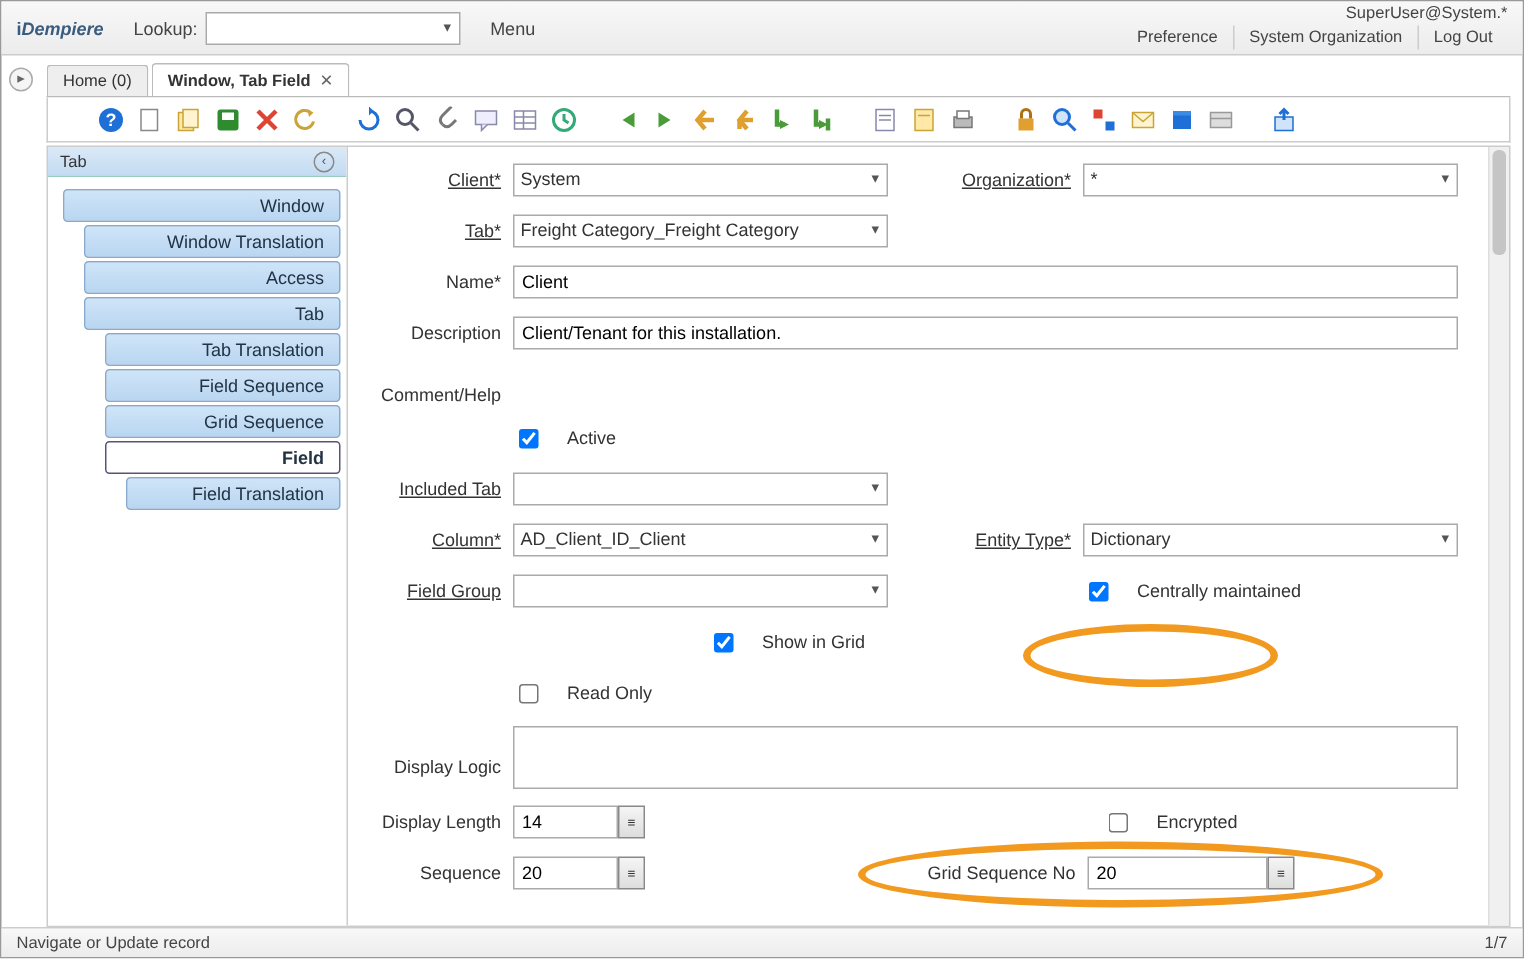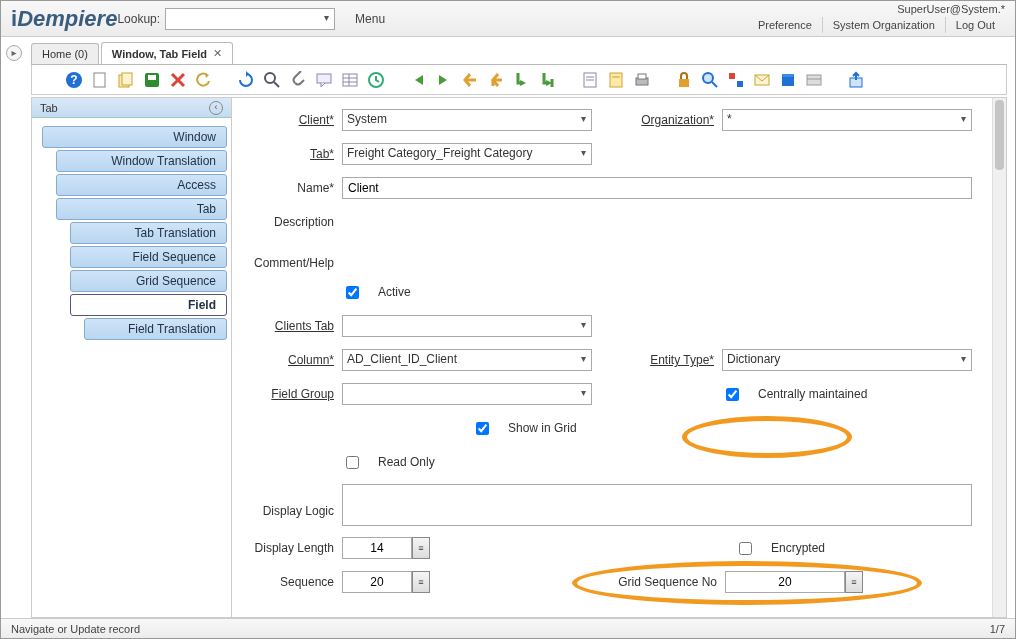--- a/index.html
+++ b/index.html
@@ -1,21 +1,21 @@
 <!DOCTYPE html>
 <html><head>
 <meta charset="utf-8">
 <style>
   * { box-sizing: border-box; font-family: Arial, Helvetica, sans-serif; }
   html, body { margin:0; padding:0; width:1016px; height:639px; background:#fff; color:#333; font-size:12px; overflow:hidden; }
   .root { width:1016px; height:639px; border:1px solid #999; position:relative; background:#fff; }
 
   
   .header { height:36px; background:linear-gradient(#f8f8f8,#ececec); border-bottom:1px solid #ccc; display:flex; align-items:center; padding:0 10px; position:relative; }
-  .logo { font-size:22px; font-weight:bold; color:#3a5c7e; font-style:italic; }
+  .logo { font-size:12px; font-weight:bold; color:#3a5c7e; font-style:italic; margin-right:20px; }
   .logo span.iball { font-style:normal; }
   .lookup-label { color:#444; font-size:12px; margin-right:5px; }
   .lookup-input { width:170px; height:20px; border:1px solid #aaa; background:#fff; }
   .menu-link { margin-left:20px; color:#444; font-size:12px; cursor:pointer; }
   .header-right { position:absolute; right:10px; top:2px; text-align:right; font-size:11px; }
   .header-right .user-line { color:#444; margin-bottom:2px; }
   .header-right .links { display:flex; gap:0; }
   .header-right .links span { border-left:1px solid #ccc; padding:2px 10px; cursor:pointer; color:#444; }
   .header-right .links span:first-child { border-left:none; }
 
@@ -50,21 +50,21 @@
   .form-wrap { flex:1; position:relative; overflow:auto; }
   .form { padding:10px 14px 120px 14px; }
   .row { display:flex; align-items:center; margin-bottom:10px; min-height:24px; }
   .lbl { width:96px; text-align:right; padding-right:8px; font-size:12px; color:#333; }
   .lbl.link { text-decoration:underline; cursor:pointer; }
   .sel { height:22px; border:1px solid #aaa; background:#fff; padding:2px 4px; font-size:12px; position:relative; }
   .sel::after { content:"▾"; position:absolute; right:5px; top:3px; color:#555; pointer-events:none; font-size:10px; }
   .inp { height:22px; border:1px solid #aaa; background:#fff; padding:2px 5px; font-size:12px; }
   .ta { border:1px solid #aaa; background:#fff; padding:4px 5px; font-size:12px; resize:none; }
   .chk-row { display:flex; align-items:center; gap:16px; font-size:12px; color:#333; }
-  .num { height:22px; border:1px solid #aaa; padding:2px 5px; text-align:center; font-size:12px; width:70px; }
+  .num { height:22px; border:1px solid #aaa; padding:2px 5px; text-align:left; font-size:12px; width:70px; }
   .num-stepper { width:18px; height:22px; border:1px solid #888; background:linear-gradient(#f5f5f5,#ddd); display:inline-flex; align-items:center; justify-content:center; font-size:9px; color:#333; cursor:pointer; }
 
   
   .status { position:absolute; left:0; right:0; bottom:0; height:20px; border-top:1px solid #ccc; background:linear-gradient(#f8f8f8,#ececec); display:flex; align-items:center; padding:0 10px; font-size:11px; color:#444; justify-content:space-between; }
 
   
   .scrollbar { position:absolute; right:0; top:0; bottom:0; width:14px; background:#f0f0f0; border-left:1px solid #ddd; }
   .scrollbar .thumb { position:absolute; left:2px; right:2px; top:2px; height:70px; background:#c5c5c5; border-radius:4px; }
 
   
@@ -324,36 +324,37 @@
           <div class="sel" style="width:250px"><span>Freight Category_Freight Category</span></div>
         </div>
 
         <div class="row">
           <div class="lbl">Name*</div>
           <input class="inp" style="width: 630px;" value="Client">
         </div>
 
         <div class="row">
           <div class="lbl">Description</div>
+          <input class="inp" style="width: 630px;" value="Client/Tenant for this installation.">
         </div>
 
         <div class="row" style="align-items:flex-start">
           <div class="lbl" style="padding-top:12px">Comment/Help</div>
         </div>
 
         <div class="row">
           <div class="lbl"></div>
           <div class="chk-row">
             <input type="checkbox" checked="" style="">
             <span>Active</span>
           </div>
         </div>
 
         <div class="row">
-          <div class="lbl link">Clients Tab</div>
+          <div class="lbl link">Included Tab</div>
           <div class="sel" style="width:250px"><span></span></div>
         </div>
 
         <div class="row">
           <div class="lbl link">Column*</div>
           <div class="sel" style="width:250px"><span>AD_Client_ID_Client</span></div>
           <div style="width:40px"></div>
           <div class="lbl link" style="width:90px">Entity Type*</div>
           <div class="sel" style="width:250px"><span>Dictionary</span></div>
         </div>

